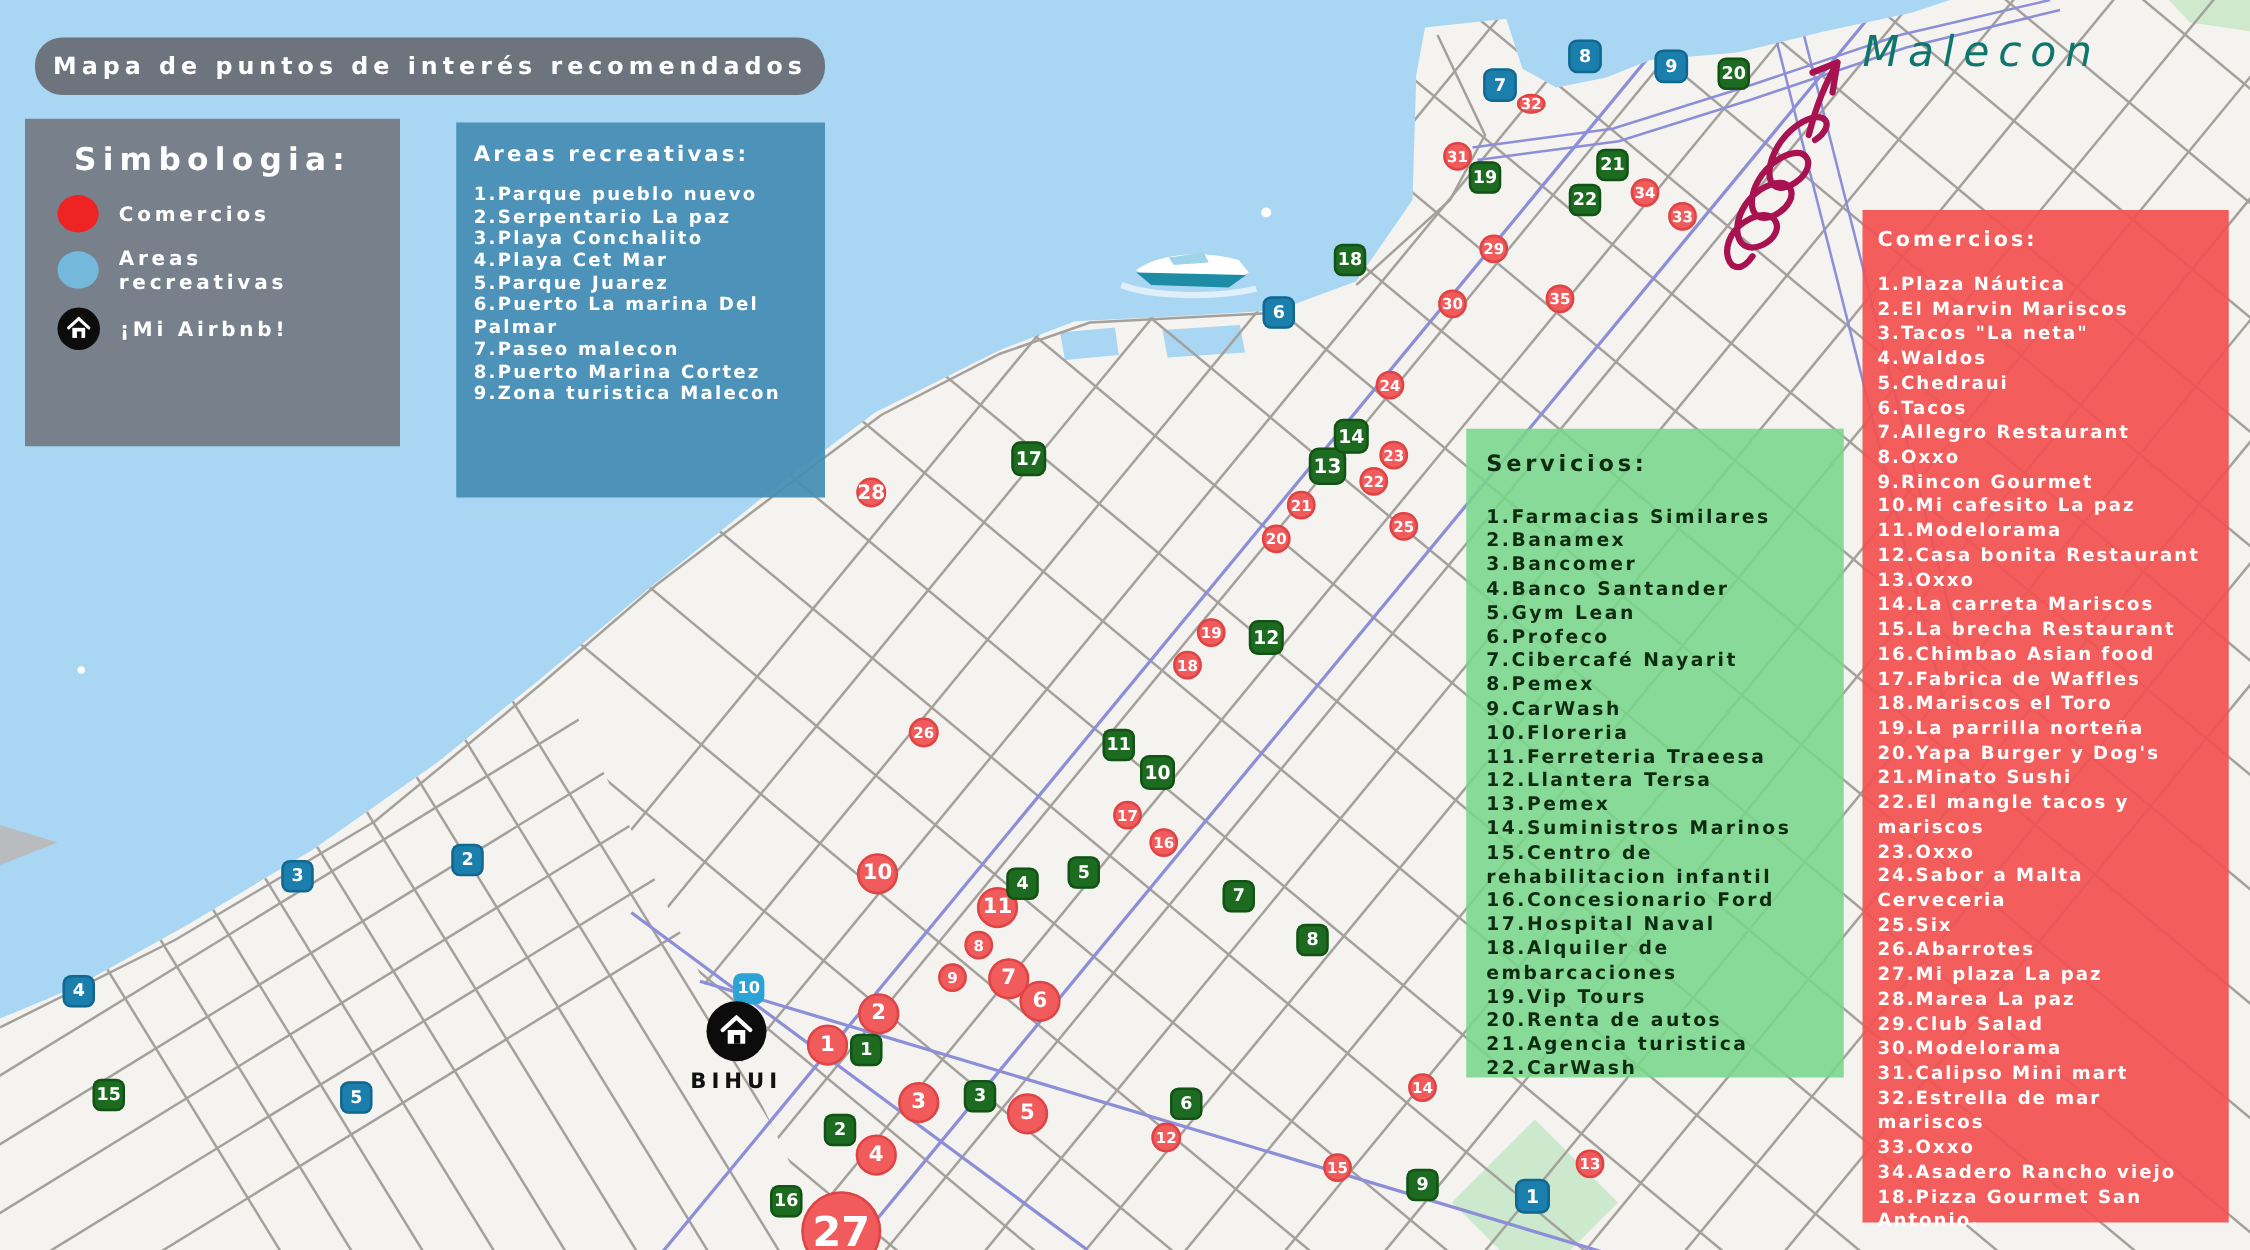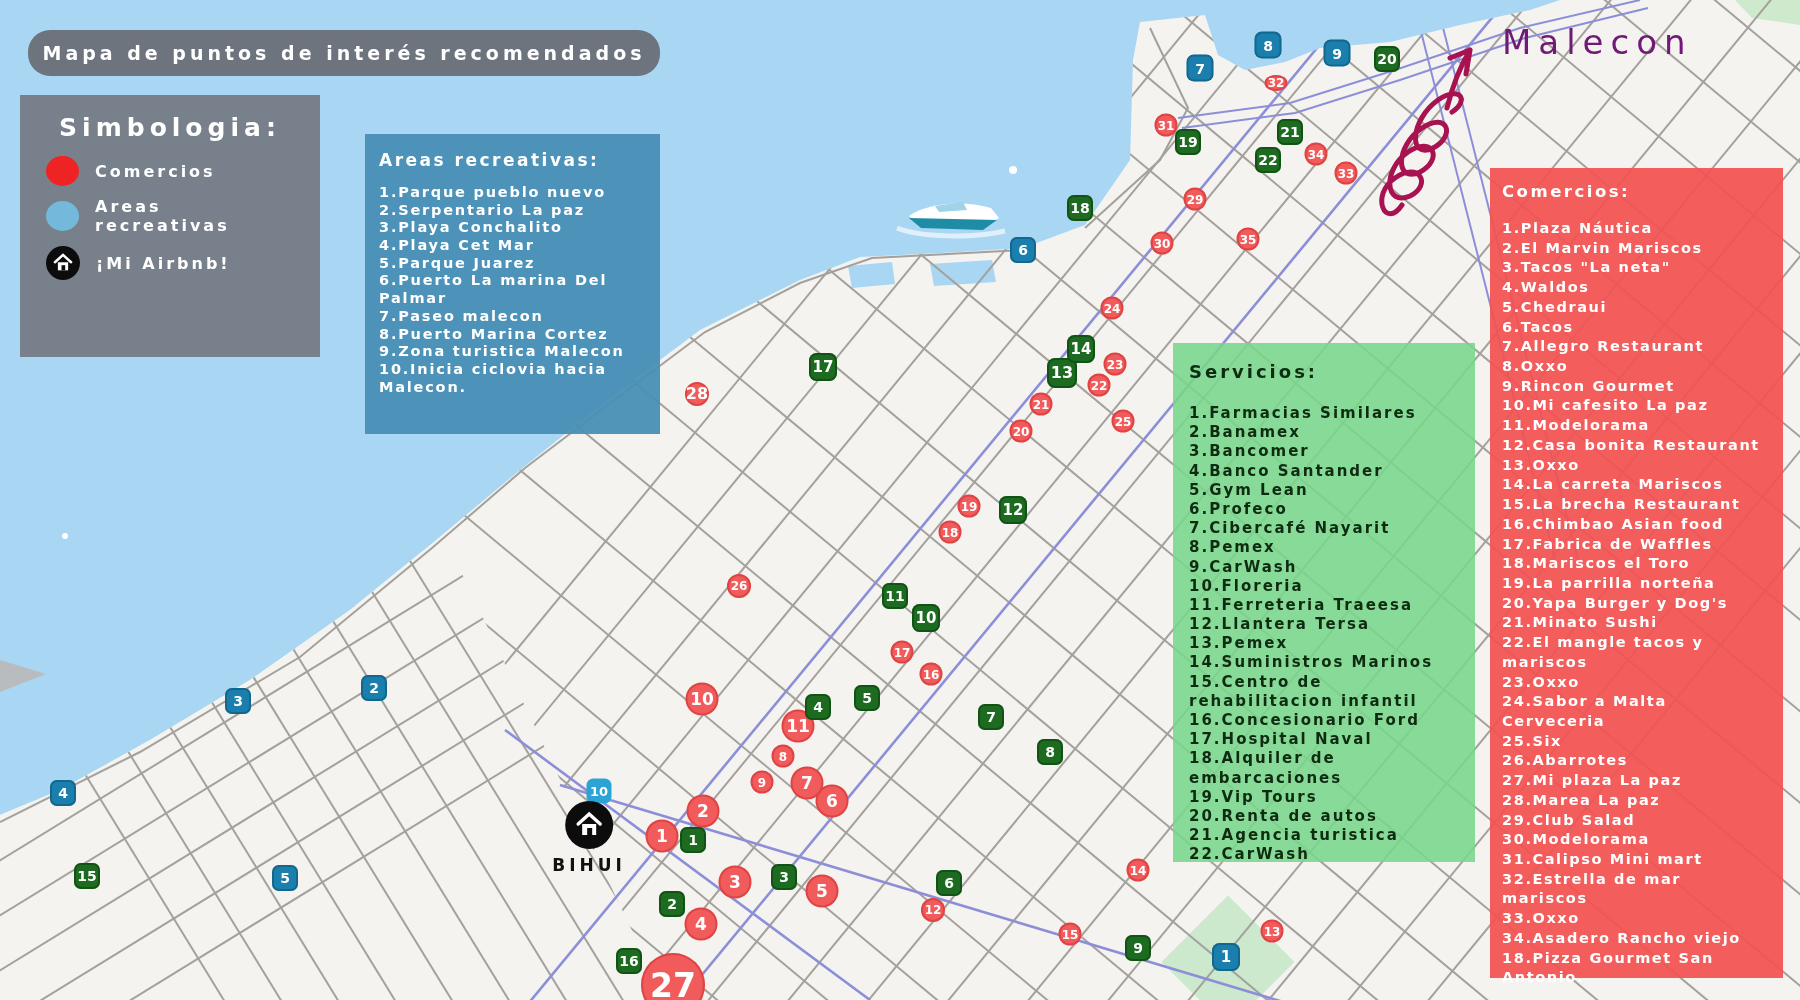--- a/index.html
+++ b/index.html
@@ -28,21 +28,21 @@
   .legend-row{display:flex;align-items:center;gap:16px;margin:11px 6px;}
   .legend-row .lbl{font-size:16px;font-weight:bold;letter-spacing:3px;}
   .dot{width:33px;height:30px;border-radius:50%;flex:0 0 auto;}
   .dot-red{background:#ee2424;}
   .dot-green{background:#1d7a1d;}
   .dot-blue{background:#74b9dc;}
   .house-badge{width:34px;height:34px;border-radius:50%;background:#0c0c0c;display:flex;align-items:center;justify-content:center;flex:0 0 auto;}
 
   #recr-box{
     left:365px;top:98px;width:295px;height:300px;background:rgba(72,143,181,.95);
-    color:#fff;padding:16px 14px;margin-top:36px;
+    color:#fff;padding:16px 14px;
   }
   #recr-box .hdr{font-size:17px;font-weight:bold;letter-spacing:2.5px;margin-bottom:14px;}
   #recr-box .list-item{font-size:14.5px;font-weight:bold;letter-spacing:1.8px;line-height:1.22;}
 
   #serv-box{
     left:1173px;top:343px;width:302px;height:519px;background:rgba(121,214,139,.88);
     color:#0e2c10;padding:18px 16px;
   }
   #serv-box .hdr{font-size:18px;font-weight:bold;letter-spacing:3px;margin-bottom:22px;}
   #serv-box .list-item{font-size:15px;font-weight:bold;letter-spacing:2px;line-height:1.28;}
@@ -59,21 +59,21 @@
     position:absolute;display:flex;align-items:center;justify-content:center;
     color:#fff;font-weight:bold;transform:translate(-50%,-50%);
     text-align:center;line-height:1;
   }
   .m-red{background:#f15b5b;border-radius:50%;box-shadow:inset 0 0 0 2px rgba(200,40,40,.45);}
   .m-green{background:#1d6b21;border-radius:27%;box-shadow:inset 0 0 0 2px rgba(8,60,10,.5);}
   .m-blue{background:#1b7fae;border-radius:27%;box-shadow:inset 0 0 0 2px rgba(10,80,110,.5);}
   .m-blue-light{background:#2ba3d4;border-radius:27%;}
 
   
-  #annot{position:absolute;left:1490px;top:22px;color:#701a75;margin-left:12px;}
+  #annot{position:absolute;left:1490px;top:22px;color:#0f766e;font-style:italic;}
   #annot .l1{font-size:34px;letter-spacing:7px;}
   #annot .l2{font-size:30px;letter-spacing:6px;margin-top:9px;}
 
   
   #bihui{position:absolute;left:589px;top:838px;transform:translate(-50%,-50%);text-align:center;}
   #bihui .circle{width:48px;height:48px;border-radius:50%;background:#0c0c0c;margin:0 auto;display:flex;align-items:center;justify-content:center;}
   #bihui .lbl{margin-top:6px;font-size:17px;font-weight:bold;letter-spacing:4px;color:#111;}
 </style>
 </head>
 <body>
@@ -224,21 +224,21 @@
       <div class="marker m-red" style="left: 1099px; top: 385px; width: 23px; height: 23px; font-size: 12px;">22</div>
       <div class="marker m-red" style="left: 1115px; top: 364px; width: 23px; height: 23px; font-size: 12px;">23</div>
       <div class="marker m-red" style="left: 1112px; top: 308px; width: 23px; height: 23px; font-size: 12px;">24</div>
       <div class="marker m-red" style="left: 1123px; top: 421px; width: 23px; height: 23px; font-size: 12px;">25</div>
       <div class="marker m-red" style="left: 739px; top: 586px; width: 24px; height: 24px; font-size: 12px;">26</div>
       <div class="marker m-red" style="left: 673px; top: 985px; width: 64px; height: 64px; font-size: 33px;">27</div>
       <div class="marker m-red" style="left: 697px; top: 394px; width: 24px; height: 24px; font-size: 16px;">28</div>
       <div class="marker m-red" style="left: 1195px; top: 199px; width: 23px; height: 23px; font-size: 12px;">29</div>
       <div class="marker m-red" style="left: 1162px; top: 243px; width: 23px; height: 23px; font-size: 12px;">30</div>
       <div class="marker m-red" style="left: 1166px; top: 125px; width: 23px; height: 23px; font-size: 12px;">31</div>
-      <div class="marker m-red" style="left: 1276px; top: 83px; width: 23px; height: 16px; font-size: 12px;">32</div>
+      <div class="marker m-red" style="left: 1225px; top: 83px; width: 23px; height: 16px; font-size: 12px;">32</div>
       <div class="marker m-red" style="left: 1346px; top: 173px; width: 23px; height: 23px; font-size: 12px;">33</div>
       <div class="marker m-red" style="left: 1316px; top: 154px; width: 23px; height: 23px; font-size: 12px;">34</div>
       <div class="marker m-red" style="left: 1248px; top: 239px; width: 23px; height: 23px; font-size: 12px;">35</div>
       <div class="marker m-green" style="left: 693px; top: 840px; width: 26px; height: 26px; font-size: 14px;">1</div>
       <div class="marker m-green" style="left: 672px; top: 904px; width: 26px; height: 26px; font-size: 14px;">2</div>
       <div class="marker m-green" style="left: 784px; top: 877px; width: 26px; height: 26px; font-size: 14px;">3</div>
       <div class="marker m-green" style="left: 818px; top: 707px; width: 26px; height: 26px; font-size: 14px;">4</div>
       <div class="marker m-green" style="left: 867px; top: 698px; width: 26px; height: 26px; font-size: 14px;">5</div>
       <div class="marker m-green" style="left: 949px; top: 883px; width: 26px; height: 26px; font-size: 14px;">6</div>
       <div class="marker m-green" style="left: 991px; top: 717px; width: 26px; height: 26px; font-size: 14px;">7</div>
@@ -311,21 +311,20 @@
     <div>
         <div class="list-item">1.Parque pueblo nuevo</div>
         <div class="list-item">2.Serpentario La paz</div>
         <div class="list-item">3.Playa Conchalito</div>
         <div class="list-item">4.Playa Cet Mar</div>
         <div class="list-item">5.Parque Juarez</div>
         <div class="list-item">6.Puerto La marina Del Palmar</div>
         <div class="list-item">7.Paseo malecon</div>
         <div class="list-item">8.Puerto Marina Cortez</div>
         <div class="list-item">9.Zona turistica Malecon</div>
-        <div class="list-item">10.Inicia ciclovia hacia Malecon.</div>
       </div>
   </div>
 
   <div class="box" id="serv-box">
     <div class="hdr">Servicios:</div>
     <div>
         <div class="list-item">1.Farmacias Similares</div>
         <div class="list-item">2.Banamex</div>
         <div class="list-item">3.Bancomer</div>
         <div class="list-item">4.Banco Santander</div>

